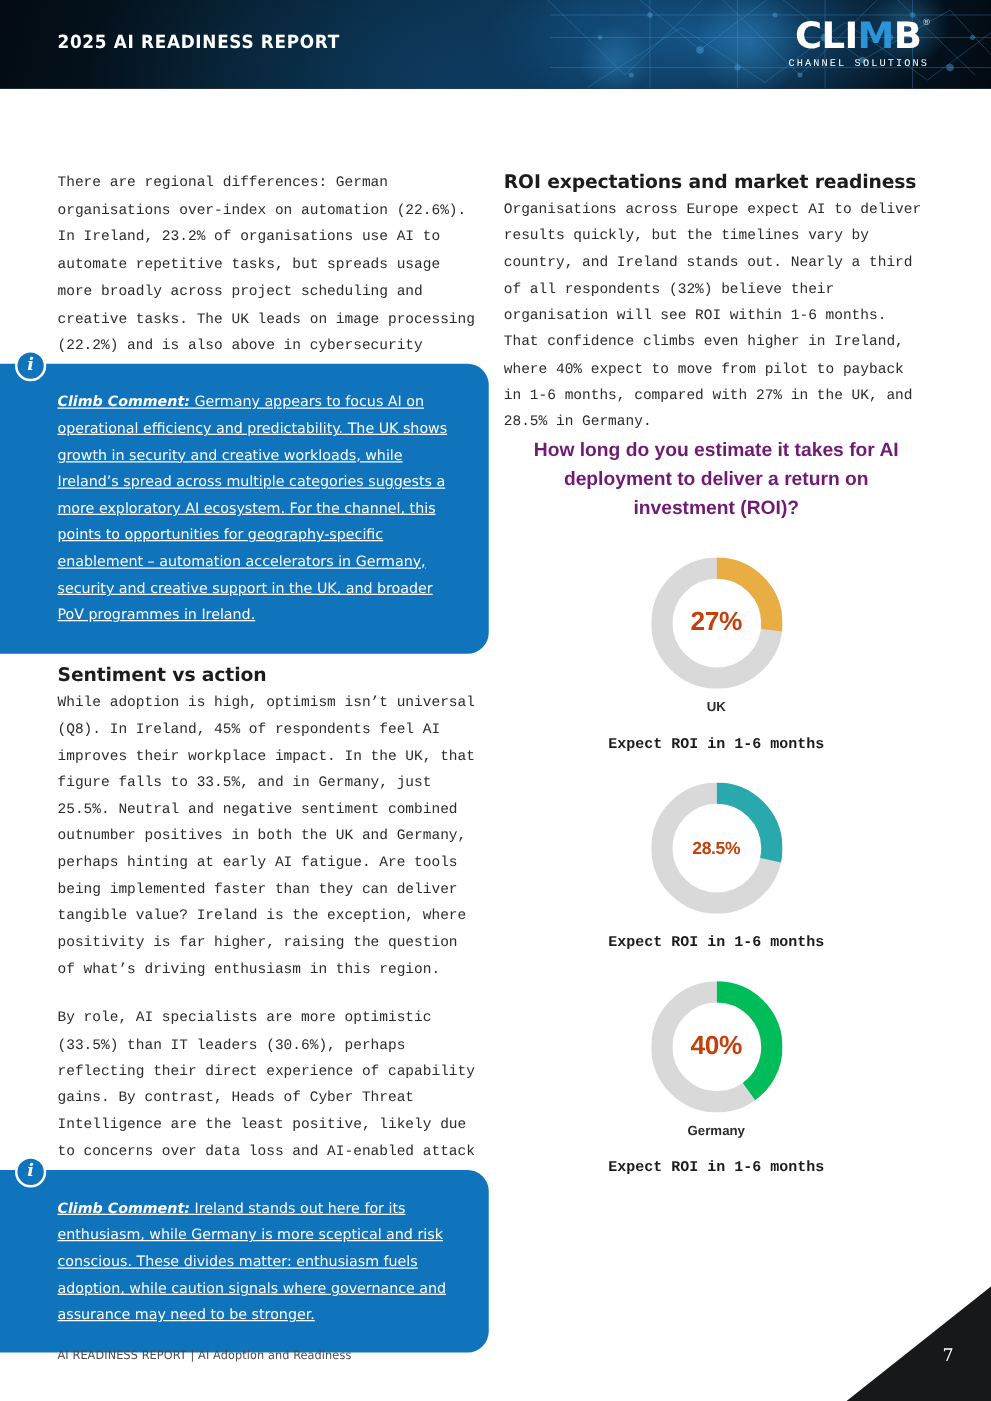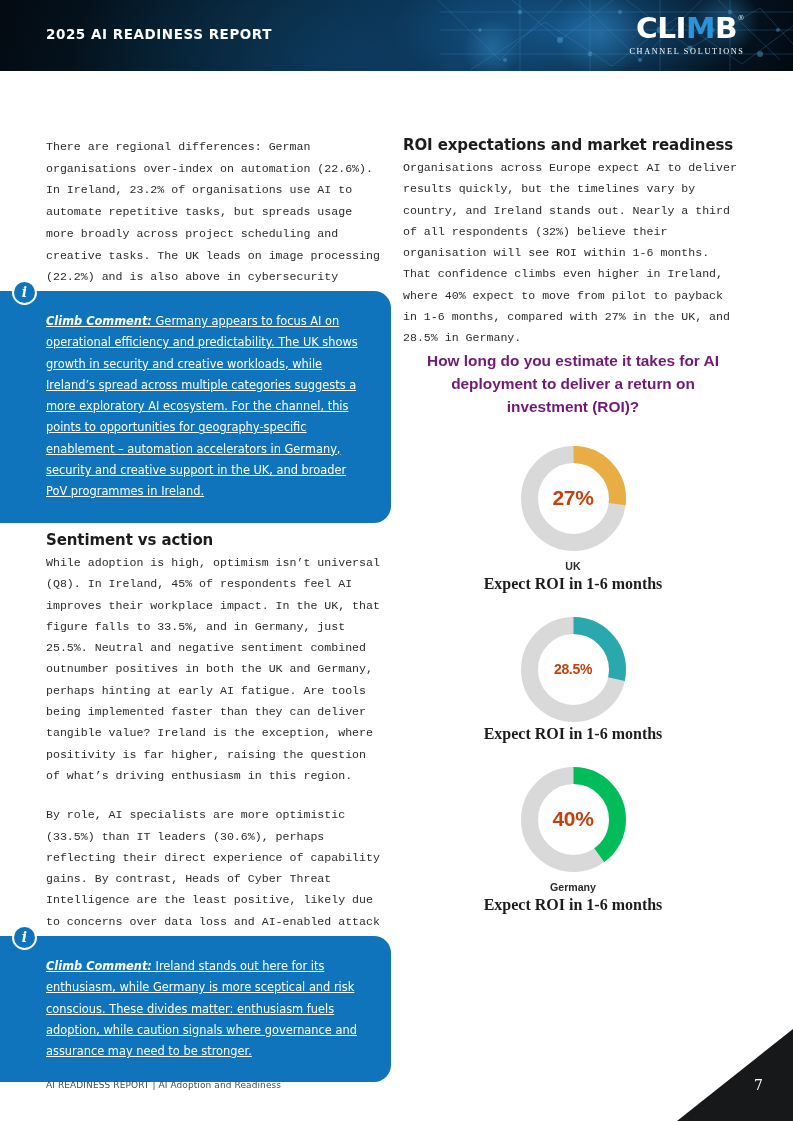--- a/index.html
+++ b/index.html
@@ -74,21 +74,21 @@
   .logo-reg {
     position: absolute;
     top: 1px;
     right: -7px;
     font-size: 7px;
     font-weight: normal;
     color: #cfd8de;
   }
   .logo-sub {
     margin-top: 4px;
-    font-family: Liberation Serif, serif;
+    font-family: Liberation Mono, monospace;
     font-size: 8.2px;
     letter-spacing: 1.7px;
     color: #ffffff;
     white-space: nowrap;
   }
 
   
   .col {
     position: absolute;
     width: 340px;
@@ -201,23 +201,23 @@
   .donut-value.small { font-size: 14px; }
 
   .donut-country {
     margin-top: 9px;
     font-family: "Liberation Sans", sans-serif;
     font-size: 10.6px;
     font-weight: bold;
     color: #2b2b2b;
   }
   .donut-caption {
-    margin-top: 3px;
-    font-family: Liberation Serif, serif;
-    font-size: 16px;
+    margin-top: 16px;
+    font-family: Liberation Mono, monospace;
+    font-size: 12px;
     font-weight: bold;
     color: #1c1c1c;
   }
 
   
   .footer-text {
     position: absolute;
     left: 46px;
     bottom: 31px;
     font-family: "DejaVu Sans", sans-serif;

